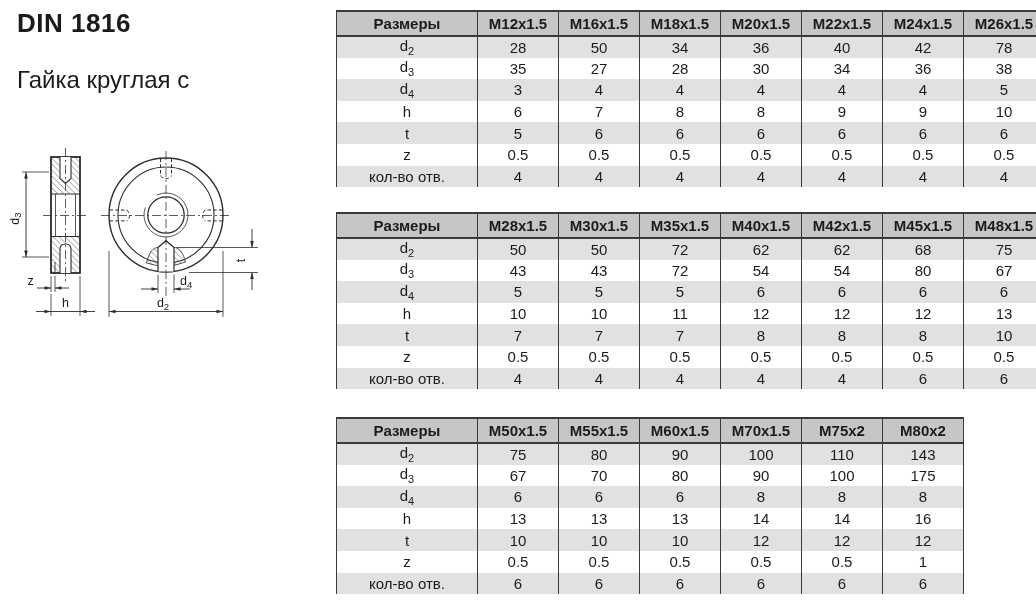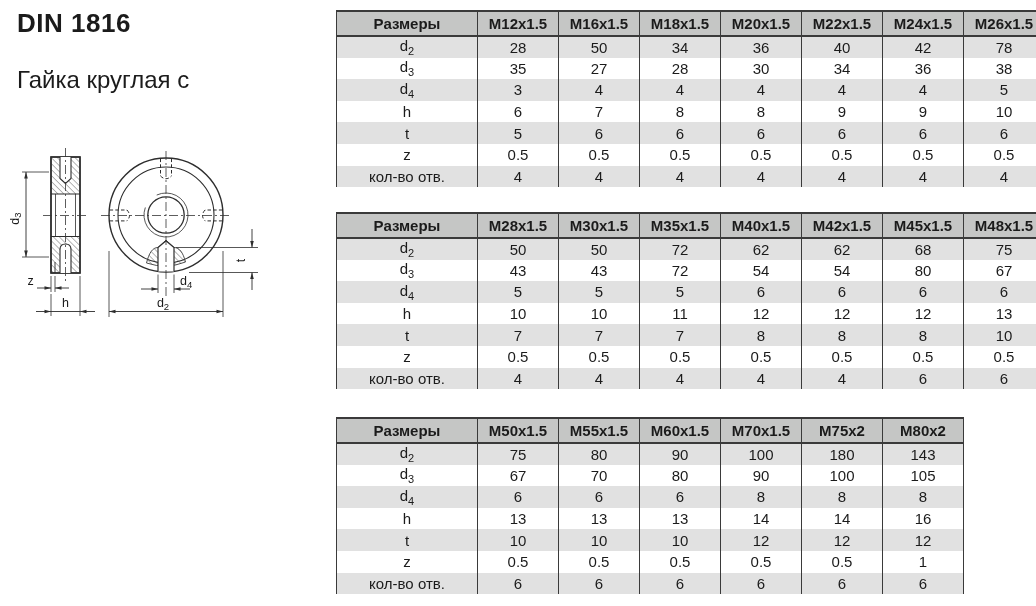--- a/index.html
+++ b/index.html
@@ -396,32 +396,32 @@
           <th></th>
         </tr>
       </thead>
       <tbody>
         <tr>
           <td><span>d<sub>2</sub></span></td>
           <td>75</td>
           <td>80</td>
           <td>90</td>
           <td>100</td>
-          <td>180</td>
+          <td>110</td>
           <td>143</td>
           <td></td>
         </tr>
         <tr>
           <td><span>d<sub>3</sub></span></td>
           <td>67</td>
           <td>70</td>
           <td>80</td>
           <td>90</td>
           <td>100</td>
-          <td>105</td>
+          <td>175</td>
           <td></td>
         </tr>
         <tr>
           <td><span>d<sub>4</sub></span></td>
           <td>6</td>
           <td>6</td>
           <td>6</td>
           <td>8</td>
           <td>8</td>
           <td>8</td>

